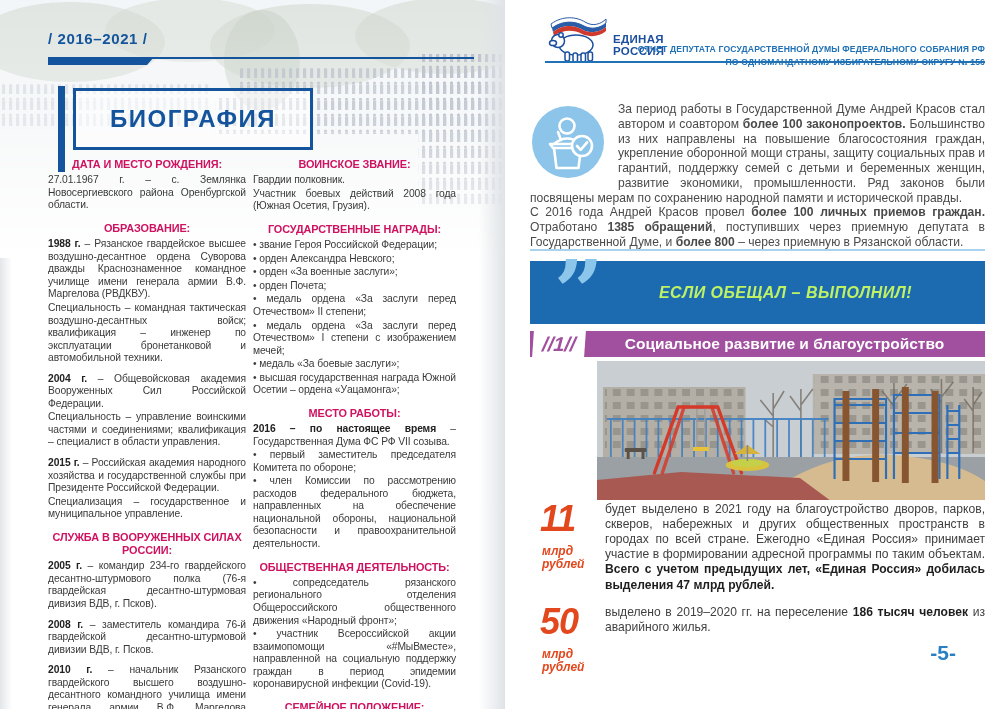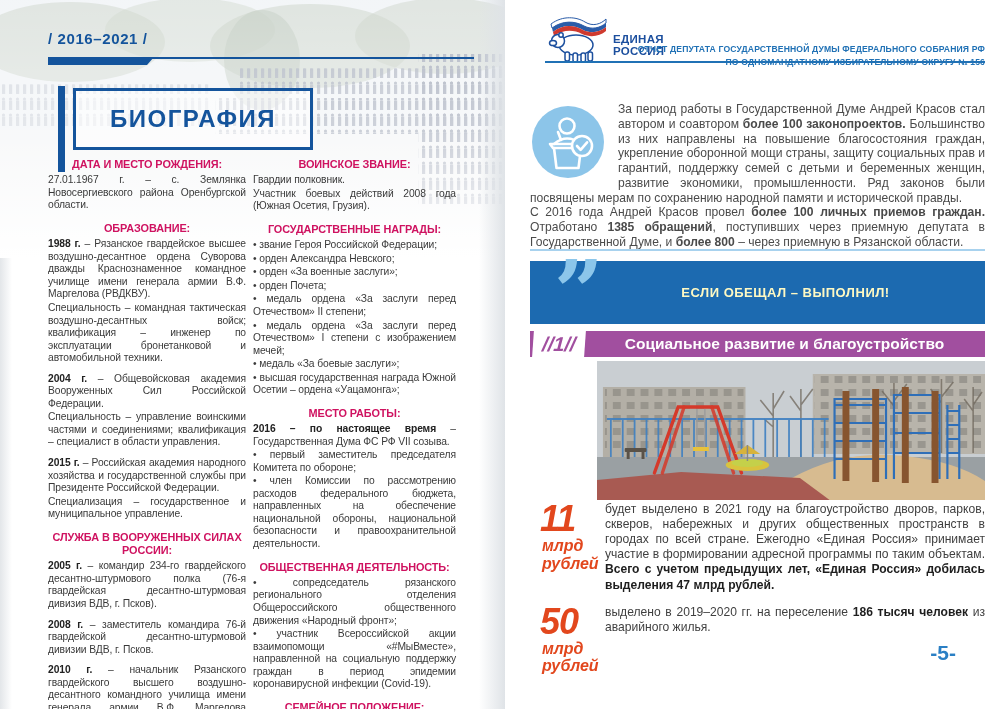--- a/index.html
+++ b/index.html
@@ -42,33 +42,33 @@
   .rp-rule{position:absolute;left:40px;width:440px;top:61px;height:2px;background:#2071b5;}
   .intro{position:absolute;left:25px;top:75px;width:455px;font-size:12.1px;line-height:1.22;
           color:#4a4a4a;text-align:justify;margin-top:27px;}
   .intro p{margin:0;}
   .intro-icon{float:left;width:78px;height:76px;margin:2px 10px 4px 0;}
   .intro-rule{position:absolute;left:25px;width:455px;top:249px;height:2px;background:#a8d2ee;}
   .banner{position:absolute;left:25px;width:455px;top:261px;height:63px;background:#1c6ab0;
           display:flex;align-items:center;justify-content:center;}
   .banner-quote{position:absolute;left:24px;top:-12px;font-family:"DejaVu Serif",serif;
           font-size:86px;line-height:1;color:#8cc6ea;font-weight:bold;}
-  .banner-text{color:#fef9c3;font-weight:bold;font-size:13px;letter-spacing:.5px;padding-left:56px;}
+  .banner-text{color:#bef264;font-weight:bold;font-size:16px;letter-spacing:.5px;padding-left:56px;font-style:italic;}
   .section-bar{position:absolute;left:25px;width:455px;top:331px;height:26px;background:#a14f9f;}
   .section-num{position:absolute;left:3px;top:0;bottom:0;width:52px;background:#fff;
           color:#a14f9f;font-weight:bold;font-style:italic;font-size:20px;
           display:flex;align-items:center;justify-content:center;transform:skewX(-4deg);}
   .section-title{position:absolute;left:60px;right:6px;top:0;bottom:0;display:flex;
           align-items:center;justify-content:center;color:#fff;font-weight:bold;font-size:15.5px;}
   .photo{position:absolute;left:92px;top:361px;width:388px;height:139px;}
   .stats{position:absolute;left:25px;top:502px;width:455px;}
   .stat{display:flex;margin-bottom:12px;}
   .stat-left{width:75px;flex:none;color:#e2471d;padding-left:10px;box-sizing:border-box;font-style:italic;}
   .stat-num{font-size:36px;font-weight:bold;line-height:.92;letter-spacing:-1px;}
-  .stat-unit{font-size:16px;font-weight:bold;line-height:1.1;margin-top:2px;padding-left:2px;}
+  .stat-unit{font-size:12px;font-weight:bold;line-height:1.1;margin-top:10px;padding-left:2px;}
   .stat-text{flex:1;font-size:12.1px;line-height:1.25;color:#3f3f3f;text-align:justify;}
   .stat-text b{color:#1e1e1e;}
   .page-num{position:absolute;right:44px;top:641px;color:#2a7fc4;font-weight:bold;font-size:21px;}
 </style>
 </head>
 <body>
 
 <div class="canvas">
 
   <div class="page page-left">

